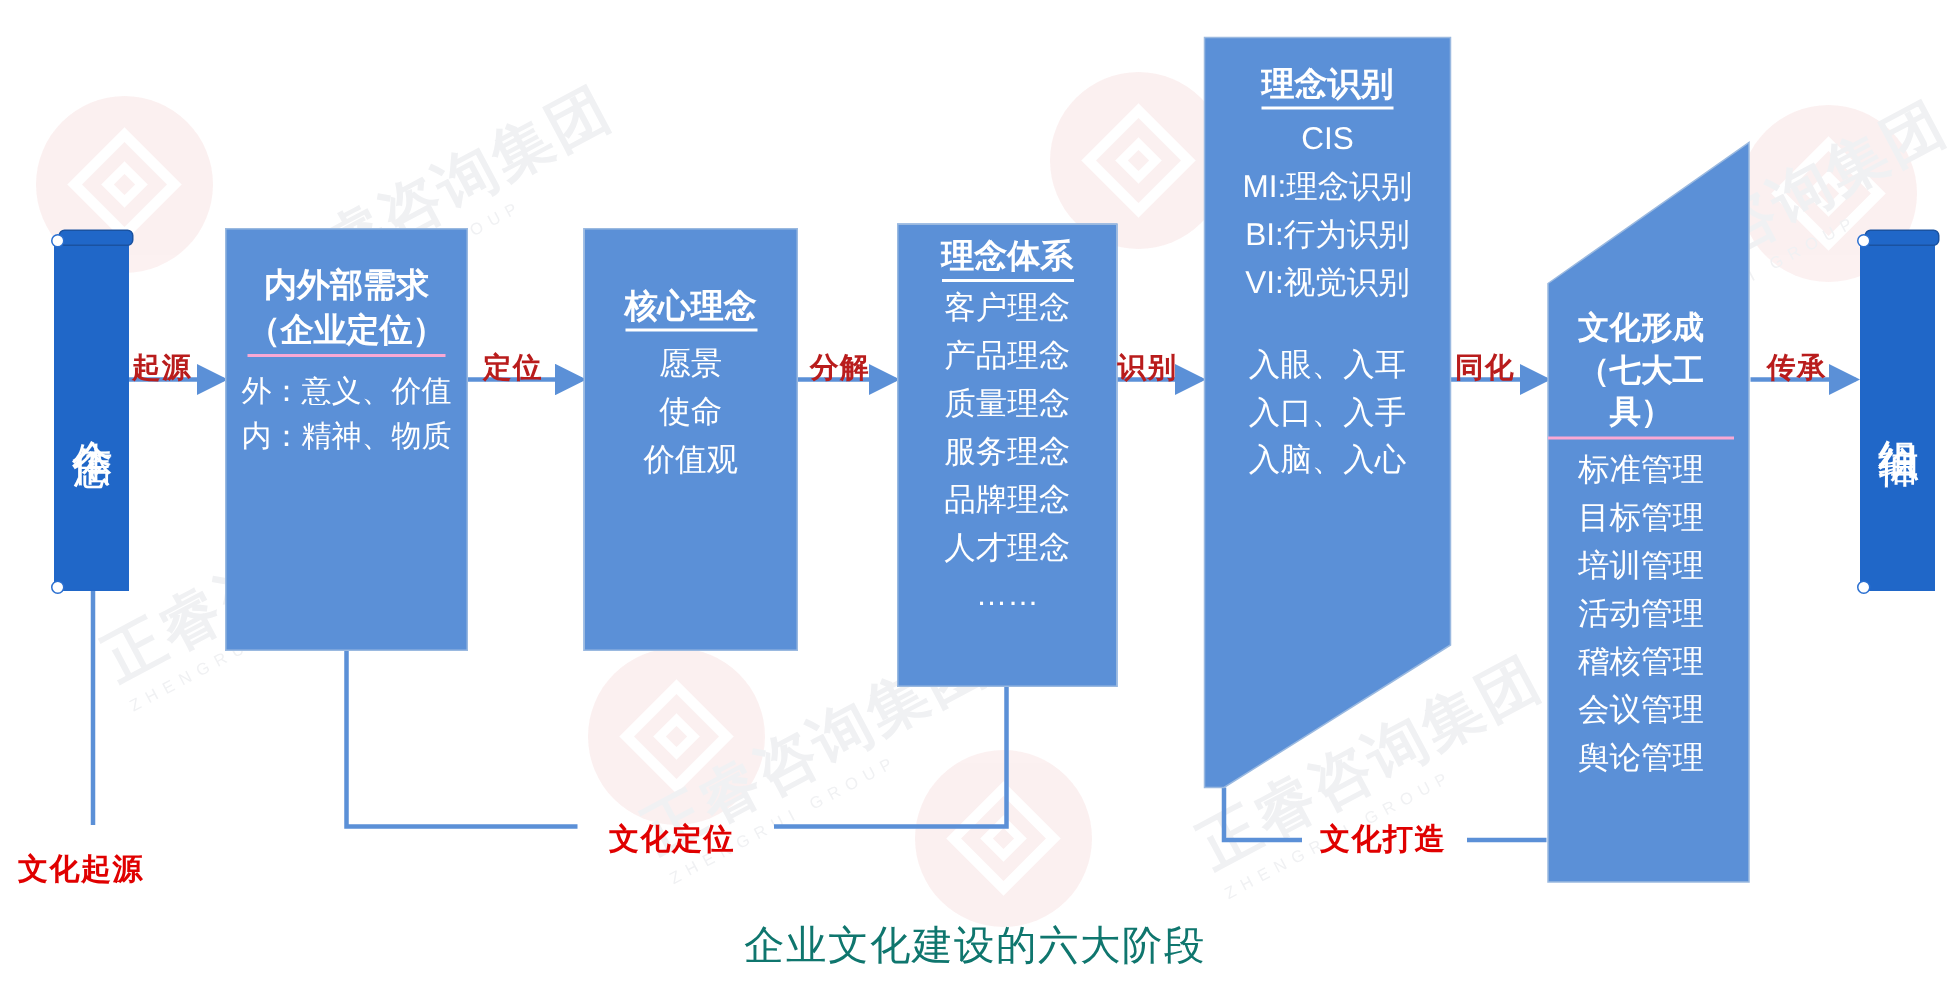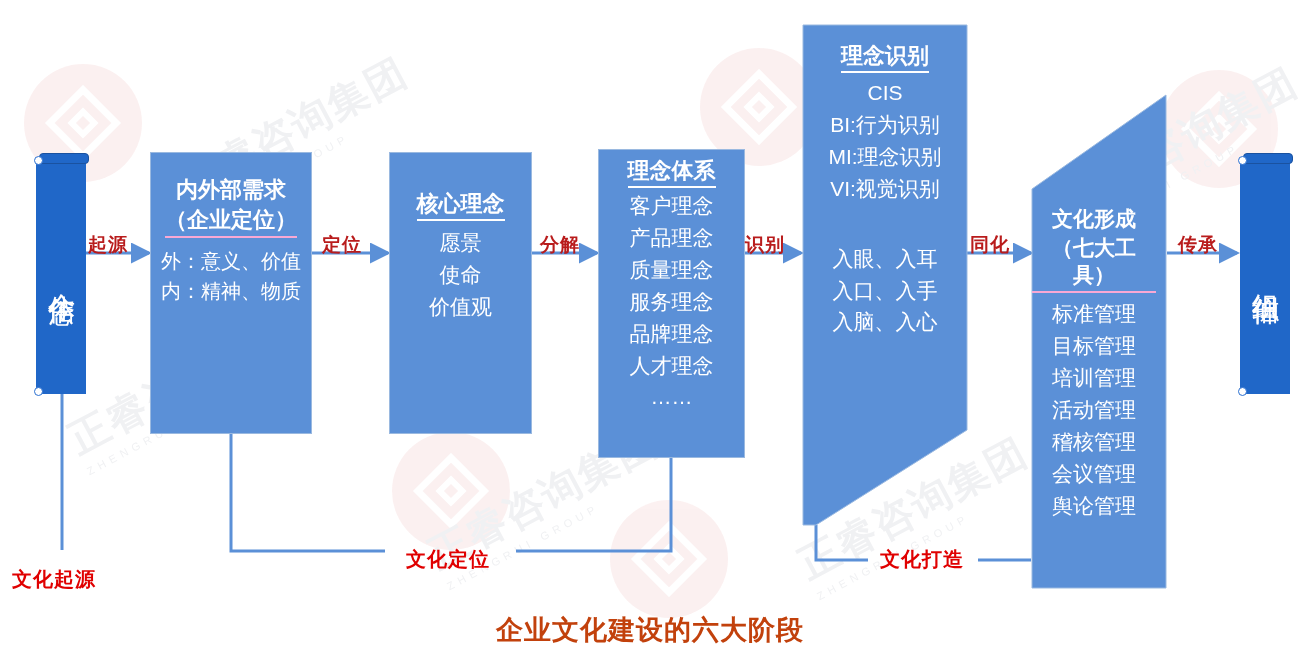--- a/index.html
+++ b/index.html
@@ -172,22 +172,22 @@
   }
 
   
   #caption {
     position: absolute;
     left: 0;
     top: 612px;
     width: 1300px;
     text-align: center;
     font-size: 27px;
-    font-weight: 700;
-    color: #c2410c;
+    font-weight: 400;
+    color: #0f766e;
     letter-spacing: 1px;
   }
 </style>
 </head>
 <body>
 
 <div id="stage">
 
   <div class="wm wm-circle" style="left:24px;top:64px;">
     <div class="wm-diamond"></div>
@@ -291,24 +291,24 @@
       <div class="ln">品牌理念</div>
       <div class="ln">人才理念</div>
       <div class="ln">……</div>
     </div>
   </div>
 
   <div class="shape" style="left:803px;top:25px;width:164px;height:500px;padding-top:16px;">
     <div class="box-inner">
       <div class="hd">理念识别</div>
       <div class="ln" style="margin-top:4px;">CIS</div>
+      <div class="ln">MI:理念识别</div>
       <div class="ln">BI:行为识别</div>
-      <div class="ln">MI:理念识别</div>
       <div class="ln">VI:视觉识别</div>
-      <div class="ln" style="margin-top:38px;">入眼、入耳</div>
+      <div class="ln" style="margin-top:23px;">入眼、入耳</div>
       <div class="ln">入口、入手</div>
       <div class="ln">入脑、入心</div>
     </div>
   </div>
 
   <div class="shape" style="left:1032px;top:205px;width:124px;height:383px;">
     <div class="box-inner">
       <div class="hd two" style="font-size:21px;">文化形成</div>
       <div class="hd hd-underline" style="font-size:21px;">（七大工具）</div>
       <div class="ln" style="margin-top:5px;">标准管理</div>

